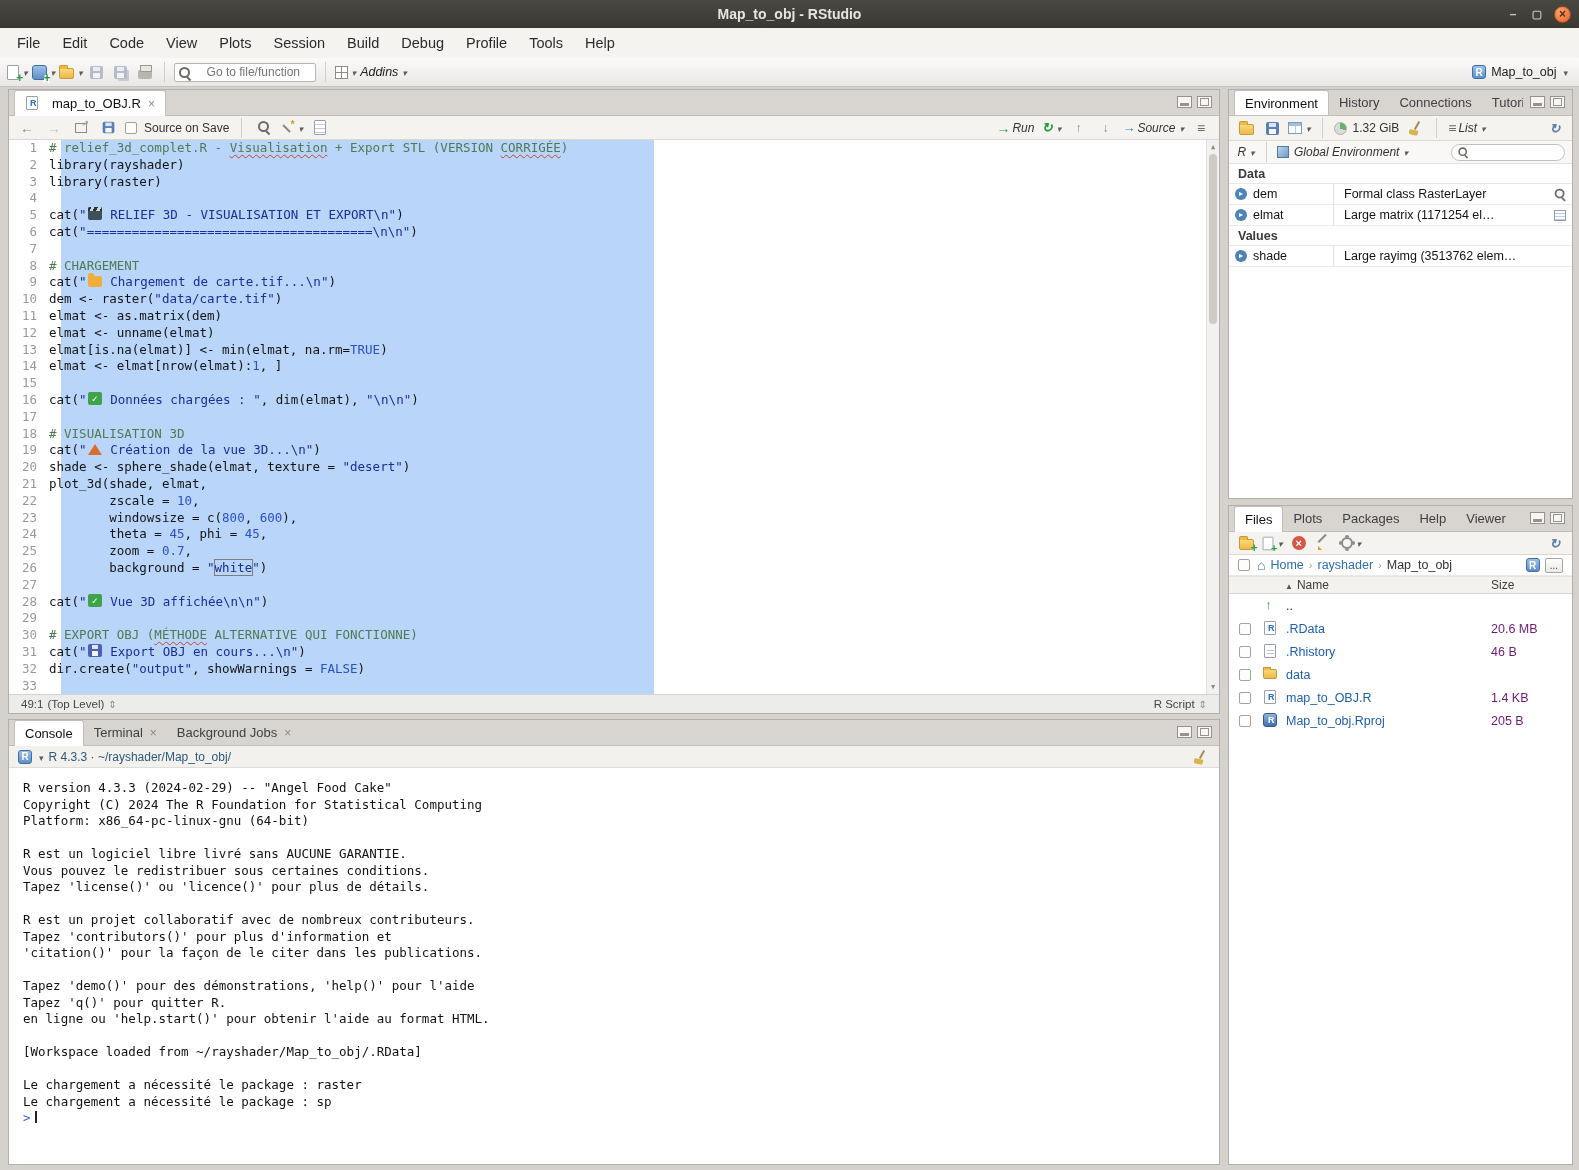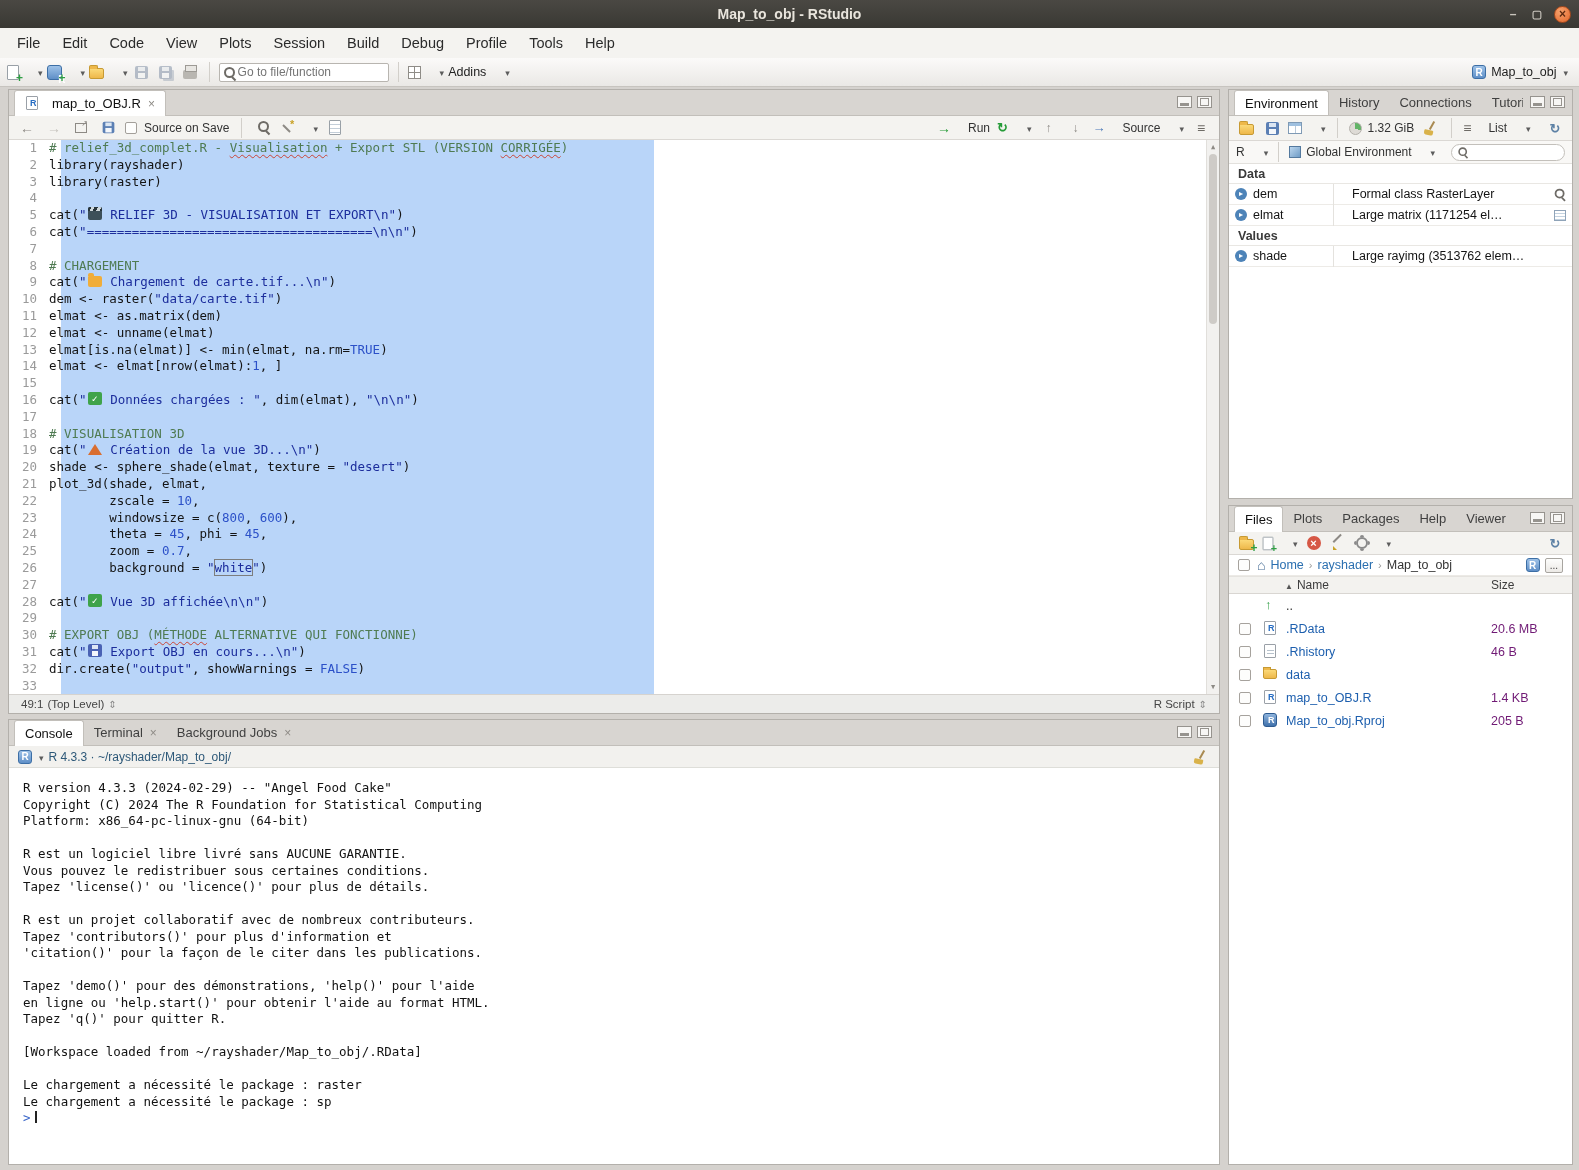--- a/index.html
+++ b/index.html
@@ -15,24 +15,24 @@
 .winbtn.min::after{content:"–";}
 .winbtn.max::after{content:"▢";font-size:11px;}
 #win-close{width:17px;height:17px;border-radius:50%;background:radial-gradient(circle at 35% 30%,#f7a26d,#e2662b);border:1px solid #a94a1d;}
 #win-close::after{content:"×";display:block;text-align:center;line-height:15px;color:#5f2a10;font-size:12px;font-weight:bold;}
 
 
 #menubar{position:absolute;top:28px;left:0;right:0;height:30px;background:#f4f3f0;display:flex;align-items:center;padding-left:6px;}
 .menu-item{padding:0 11px;font-size:14.5px;color:#2b2b2b;line-height:30px;}
 #main-toolbar{position:absolute;top:58px;left:0;right:0;height:29px;background:linear-gradient(#fbfaf9,#eae8e5);border-bottom:1px solid #c7c4bf;display:flex;align-items:center;padding:0 7px;gap:4px;font-size:12.5px;}
 .tb-sep{width:1px;height:20px;background:#d2cfca;margin:0 5px;}
-.tbi{min-width:20px;height:22px;display:flex;align-items:center;justify-content:center;position:relative;gap:17px;}
+.tbi{min-width:20px;height:22px;display:flex;align-items:center;justify-content:center;position:relative;gap:2px;font-style:italic;}
 .goto{position:relative;display:flex;align-items:center;}
 .goto .mag{position:absolute;left:5px;top:4px;}
-#goto-input{width:170px;height:19px;border:1px solid #b8b5b0;border-radius:2px;background:#fff;font-size:12px;padding:0 4px 0 18px;color:#333;font-family:"Liberation Sans",sans-serif;outline:none;}
+#goto-input{width:142px;height:19px;border:1px solid #b8b5b0;border-radius:2px;background:#fff;font-size:12px;padding:0 4px 0 32px;color:#333;font-family:"Liberation Sans",sans-serif;outline:none;}
 #project-sel{margin-left:auto;display:flex;align-items:center;gap:5px;font-size:12.5px;color:#222;padding-right:4px;}
 
 
 .sheet{width:12px;height:15px;background:#fff;border:1px solid #99a0a7;border-radius:1px;position:relative;display:inline-block;}
 .sheet.lines{background:repeating-linear-gradient(#fff 0 3px,#c3ced9 3px 4px);}
 .plus::after{content:"+";position:absolute;right:-5px;bottom:-6px;color:#2f9e44;font-weight:bold;font-size:12px;}
 .folder-g{width:15px;height:11px;background:linear-gradient(#fbd978,#eeb84a);border:1px solid #c79a33;border-radius:1px 2px 2px 2px;position:relative;display:inline-block;margin-top:3px;}
 .folder-g::before{content:"";position:absolute;top:-4px;left:-1px;width:7px;height:3px;background:#eeb84a;border:1px solid #c79a33;border-bottom:none;border-radius:2px 2px 0 0;}
 .floppy{width:13px;height:13px;background:#5b7fb4;border-radius:2px;position:relative;display:inline-block;}
 .floppy::before{content:"";position:absolute;top:1px;left:3px;width:7px;height:4px;background:#dce6f2;}
@@ -141,21 +141,21 @@
 #env-toolbar2{height:23px;flex:none;background:#f9f8f6;border-bottom:1px solid #e3e1dd;display:flex;align-items:center;gap:5px;padding:0 7px;font-size:12px;color:#333;}
 .search-box{margin-left:auto;width:114px;height:17px;border:1px solid #c3c0bb;border-radius:9px;background:#fff;display:flex;align-items:center;padding:0 5px;gap:4px;}
 .search-box .mag{transform:scale(.8);}
 .search-box input{flex:1;border:none;outline:none;font-size:11px;min-width:0;background:transparent;}
 #env-rows{flex:1;overflow:hidden;background:#fff;font-size:12.5px;}
 .env-sec{height:20px;line-height:20px;padding-left:9px;font-weight:bold;color:#3a3a3a;border-bottom:1px solid #e9e7e3;}
 .env-row{height:21px;display:flex;align-items:center;border-bottom:1px solid #edebe7;}
 .env-expand{flex:none;width:12px;height:12px;margin:0 6px;border-radius:50%;background:#4d83b8;display:flex;align-items:center;justify-content:center;}
 .env-expand::after{content:"▸";color:#fff;font-size:8px;line-height:1;}
 .env-name{flex:none;width:80px;color:#141414;}
-.env-value{flex:1;border-left:1px solid #e4e2de;padding-left:18px;color:#141414;white-space:nowrap;overflow:hidden;text-overflow:ellipsis;height:21px;line-height:21px;}
+.env-value{flex:1;border-left:1px solid #e4e2de;padding-left:10px;color:#141414;white-space:nowrap;overflow:hidden;text-overflow:ellipsis;height:21px;line-height:21px;}
 .env-act{flex:none;width:24px;display:flex;justify-content:center;align-items:center;}
 .table-icon{width:12px;height:11px;border:1px solid #8fa3b8;background:repeating-linear-gradient(#fff 0 2px,#c3d2e0 2px 3px);display:inline-block;}
 .magnifier-icon{transform:scale(.9);}
 
 
 #files-crumb-row{height:21px;flex:none;display:flex;align-items:center;gap:5px;padding:0 9px;font-size:12.5px;background:#fff;border-bottom:1px solid #eceae6;}
 .crumb{color:#333;}
 .crumb.link{color:#2a6fb0;}
 .crumb-sep::after{content:"›";color:#999;font-size:11px;}
 .more-btn{border:1px solid #a8a5a0;background:linear-gradient(#fdfdfc,#eceae6);border-radius:2px;font-size:10px;padding:0 4px;height:15px;line-height:13px;color:#444;}
@@ -500,22 +500,22 @@
         <div class="cline">&nbsp;</div>
         <div class="cline">R est un logiciel libre livré sans AUCUNE GARANTIE.</div>
         <div class="cline">Vous pouvez le redistribuer sous certaines conditions.</div>
         <div class="cline">Tapez 'license()' ou 'licence()' pour plus de détails.</div>
         <div class="cline">&nbsp;</div>
         <div class="cline">R est un projet collaboratif avec de nombreux contributeurs.</div>
         <div class="cline">Tapez 'contributors()' pour plus d'information et</div>
         <div class="cline">'citation()' pour la façon de le citer dans les publications.</div>
         <div class="cline">&nbsp;</div>
         <div class="cline">Tapez 'demo()' pour des démonstrations, 'help()' pour l'aide</div>
+        <div class="cline">Tapez 'q()' pour quitter R.</div>
         <div class="cline">en ligne ou 'help.start()' pour obtenir l'aide au format HTML.</div>
-        <div class="cline">Tapez 'q()' pour quitter R.</div>
         <div class="cline">&nbsp;</div>
         <div class="cline">[Workspace loaded from ~/rayshader/Map_to_obj/.RData]</div>
         <div class="cline">&nbsp;</div>
         <div class="cline">Le chargement a nécessité le package : raster</div>
         <div class="cline">Le chargement a nécessité le package : sp</div>
       </div>
     <div class="cline"><span class="prompt">&gt;</span><span class="cursor"></span></div>
   </div>
 </div>
 

